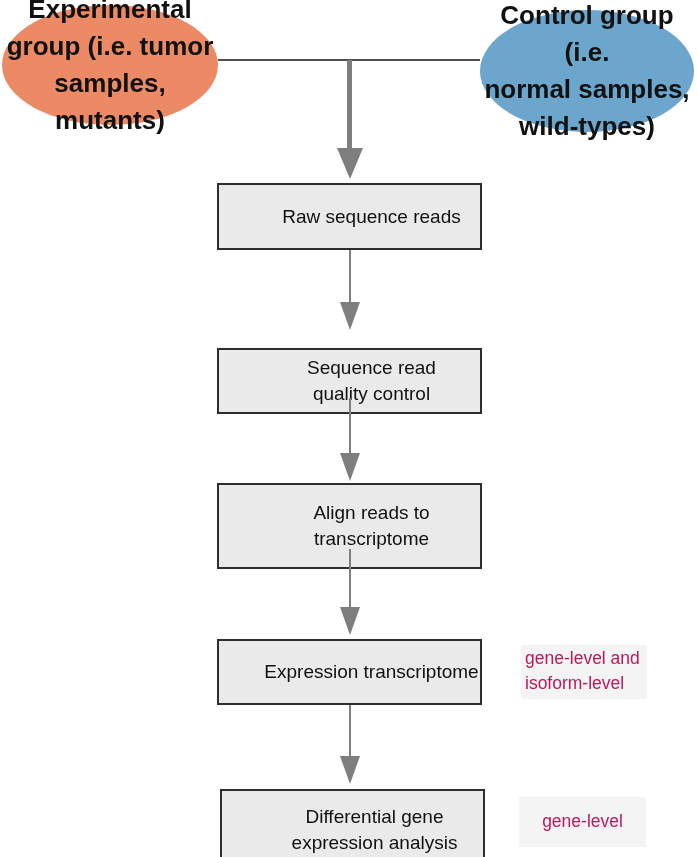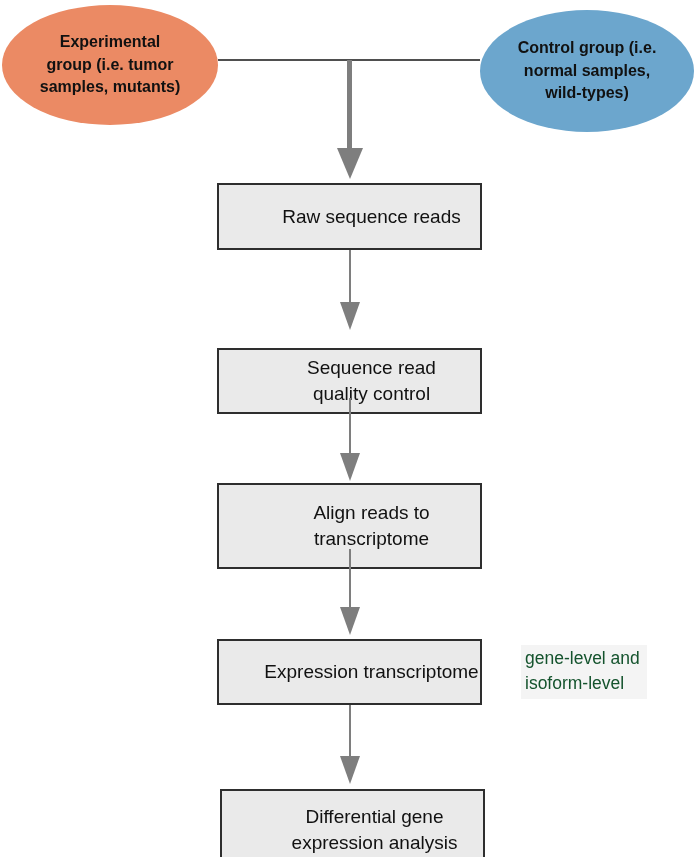--- a/index.html
+++ b/index.html
@@ -15,21 +15,21 @@
   html,body{margin:0;padding:0;background:#ffffff;}
   .canvas{
     position:relative;width:698px;height:857px;background:#ffffff;
     font-family:"Liberation Sans","DejaVu Sans",sans-serif;
     color:var(--text-color);overflow:hidden;
   }
   .node-text{white-space:pre-line;display:block;}
   .ellipse{
     position:absolute;border-radius:50%;
     display:flex;align-items:center;justify-content:center;
-    text-align:center;font-size:16px;line-height:1.42;font-weight:600;
+    text-align:center;font-size:26px;line-height:1.42;font-weight:600;
   }
   .ellipse.exp{left:2px;top:5px;width:216px;height:120px;background:var(--experimental-fill);}
   .ellipse.ctl{left:480px;top:10px;width:214px;height:122px;background:var(--control-fill);}
   .hline{position:absolute;left:218px;top:59px;width:262px;height:2px;background:var(--line-dark);}
   .vline{position:absolute;background:var(--connector-gray);}
   .vline.main{left:347px;top:60px;width:5px;height:90px;}
   .vline.thin{left:349px;width:2px;}
   .vline.s1{top:250px;height:54px;}
   .vline.s2{top:398px;height:57px;}
   .vline.s3{top:549px;height:58px;}
@@ -54,21 +54,21 @@
     display:flex;align-items:center;justify-content:center;
     text-align:center;font-size:19px;line-height:1.35;font-weight:500;padding-left:44px;
   }
   .stepbox.b1{top:183px;height:67px;}
   .stepbox.b2{top:348px;height:66px;}
   .stepbox.b3{top:483px;height:86px;}
   .stepbox.b4{top:639px;height:66px;}
   .stepbox.b5{top:789px;height:81px;left:220px;font-weight:400;}
   .annotation{
     position:absolute;background:var(--annotation-bg);
-    font-size:17.5px;line-height:1.45;font-weight:400;color:#14532d;
+    font-size:17.5px;line-height:1.45;font-weight:400;color:#be185d;
     box-sizing:border-box;
   }
   .annotation.a-quant{left:521px;top:645px;width:126px;height:54px;padding:1px 4px;text-align:left;}
   .annotation.a-dge{left:519px;top:797px;width:127px;height:50px;display:flex;align-items:center;justify-content:center;text-align:center;}
 </style>
 </head>
 <body>
 
 <div class="canvas">
 
@@ -112,14 +112,15 @@
   </div>
   <div class="annotation a-quant node-text">gene-level and
 isoform-level</div>
   <div class="vline thin s4"></div>
   <div class="arrowhead small a4"></div>
 
   <div class="stepbox b5">
     <span class="node-text">Differential gene
 expression analysis</span>
   </div>
+  <div class="annotation a-dge">gene-level</div>
 
 </div>
 
 </body></html>

